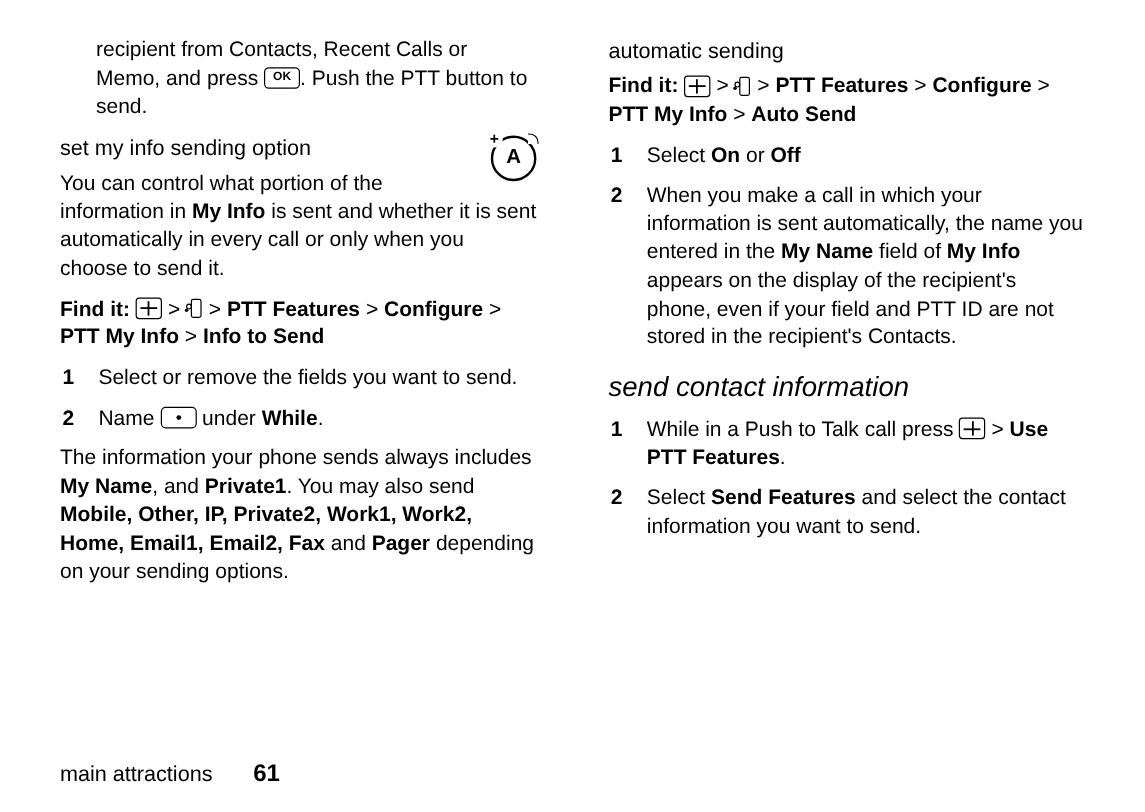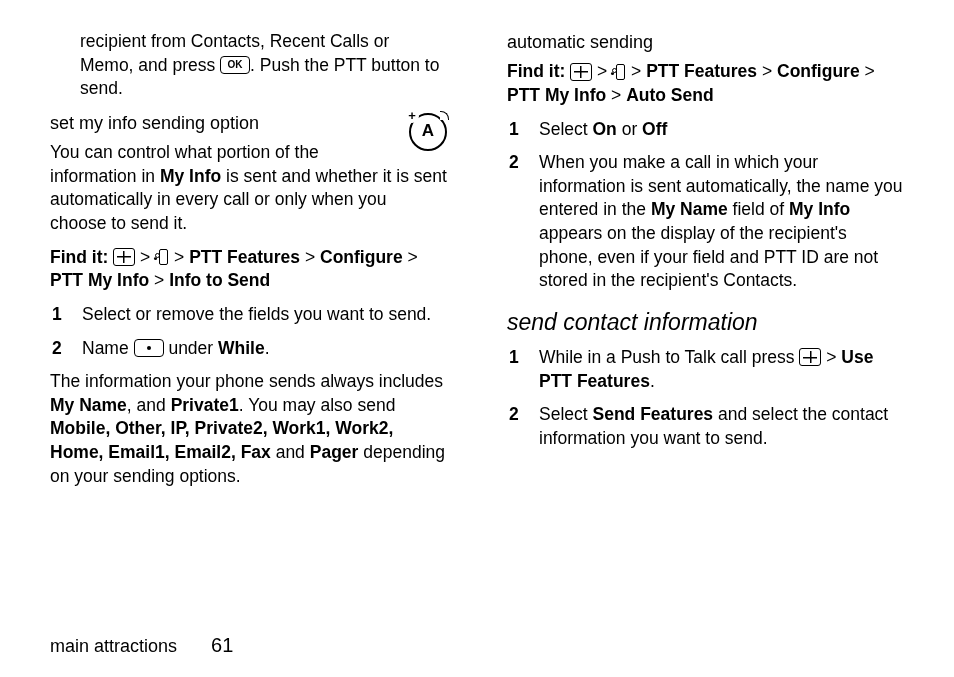--- a/index.html
+++ b/index.html
@@ -74,21 +74,21 @@
   .footer {
     display: flex;
     justify-content: flex-start;
     align-items: baseline;
     gap: 34px;
     padding-right: 2px;
     font-size: 18px;
     margin-top: 10px;
   }
   .footer .label { font-size: 18px; }
-  .footer .pagenum { font-weight: 400; font-size: 20px; margin-top: 41px; }
+  .footer .pagenum { font-weight: 700; font-size: 20px; margin-top: 41px; }
 
   .icon-box {
     display: inline-flex;
     align-items: center;
     justify-content: center;
     vertical-align: middle;
     width: 28px;
     height: 16px;
     border: 1.6px solid #000;
     border-radius: 4px;

